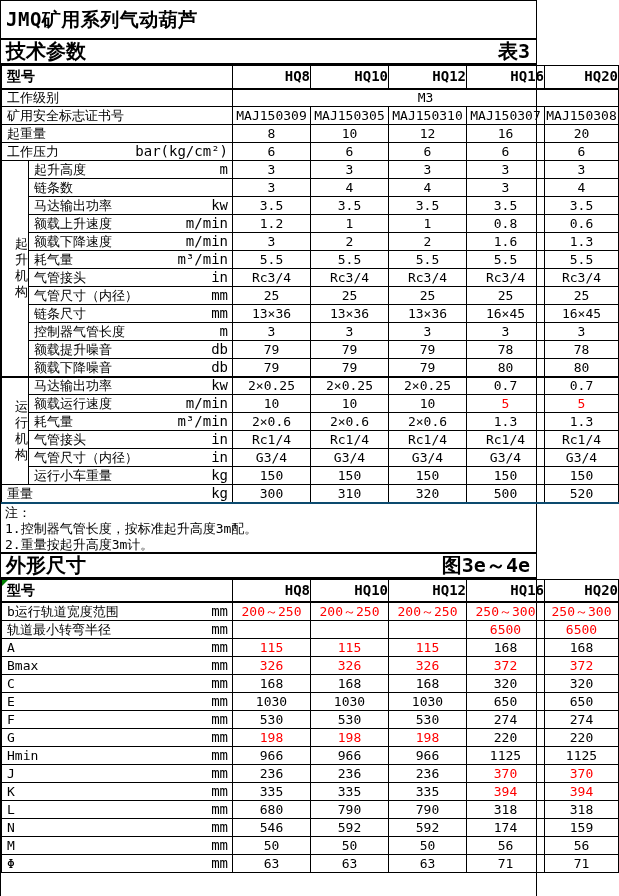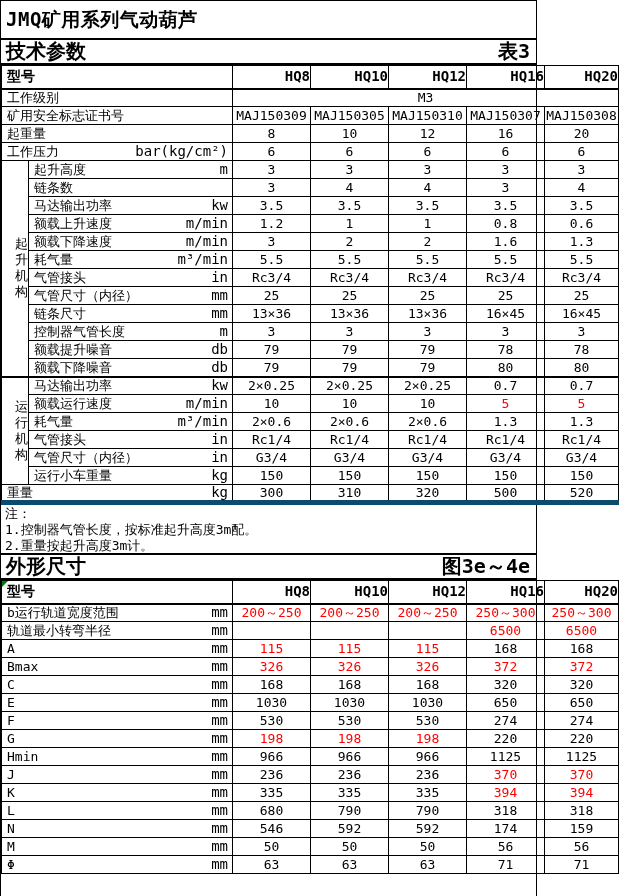--- a/index.html
+++ b/index.html
@@ -33,21 +33,21 @@
   .grid th.model-header { height:23px; font-weight:bold; font-size:14px; text-align:right; border-bottom:2px solid #000; }
   .grid th.row-header-label { text-align:left; padding-left:5px; font-weight:bold; font-size:14px; border-bottom:2px solid #000; position:relative; }
   .label-flex { display:flex; justify-content:space-between; align-items:flex-start; padding:0 4px 0 5px; }
   .label-flex .unit { font-size:14px; }
   .val { text-align:center; }
   .red { color:#FF0000; }
   .merged-val { text-align:center; }
   .group-cell { text-align:right; padding-right:2px; vertical-align:middle; }
   .group-cell div { line-height:16px; font-size:13px; }
   .thick-top td { border-top:2px solid #000; }
-  tr.last-tech td { border-bottom:5px solid #0c4a6e;margin-top:8px; }
+  tr.last-tech td { border-bottom:2px solid #0c4a6e;margin-top:8px; }
   .notes {
     box-sizing:border-box; height:50px; border-bottom:2px solid #000;
     padding:1px 0 0 4px; font-size:13px; line-height:16px;
   }
   .notes div { white-space:nowrap; }
   .green-corner {
     position:absolute; top:0; left:0; width:0; height:0;
     border-top:6px solid #008000; border-right:6px solid transparent;
   }
 </style>

